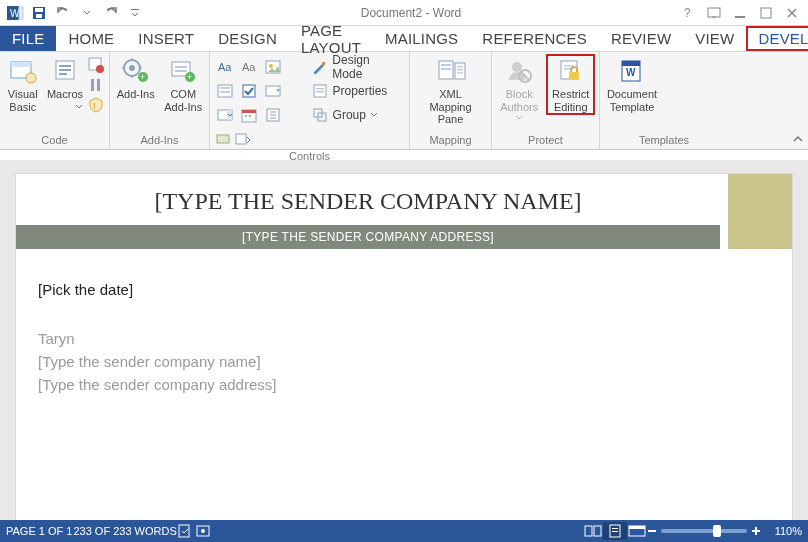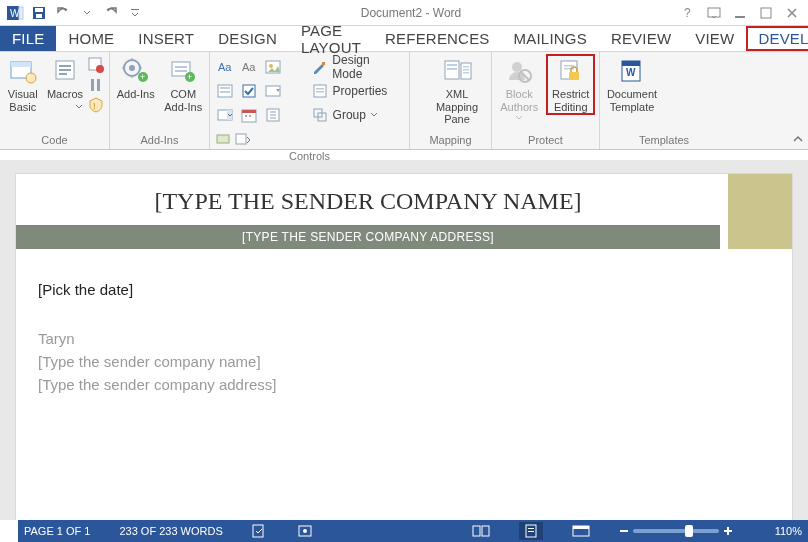--- a/index.html
+++ b/index.html
@@ -51,21 +51,21 @@
   .hdr-title{font-family:"Times New Roman",serif; font-size:24px; text-align:center; padding:14px 0 10px 0; color:#333;}
   .hdr-addr{background:#7f8a7c;color:#fff;text-align:center;font-size:12px;padding:5px 0;letter-spacing:.3px;}
   .hdr-side{width:64px;background:#cbc58d;margin-left:8px;}
   .body-area{padding:32px 22px 0 22px; font-size:15px; color:#222;}
   .line{margin-bottom:6px;}
   .muted{color:#9a9a9a;}
   .gap-sm{height:26px;}
   .gap-med{height:18px;}
 
   
-  .statusbar { height:22px; background:#2b579a; color:#fff; display:flex; align-items:center; font-size:11px; padding:0 6px; gap:29px;margin-left:18px;}
+  .statusbar { height:22px; background:#2b579a; color:#fff; display:flex; align-items:center; font-size:11px; padding:0 6px; gap:1px;}
   .statusbar .spacer{flex:1;}
   .sb-btn{display:flex;align-items:center;gap:2px;color:#fff;}
   .sb-btn svg{display:block;}
   .zoom-slider{display:flex;align-items:center;gap:4px;}
   .zoom-track{width:86px;height:4px;background:#7ea0cf;position:relative;border-radius:2px;}
   .zoom-thumb{position:absolute;top:-4px;left:52px;width:8px;height:12px;background:#fff;border-radius:2px;}
   .zoom-pct{width:40px;text-align:right;}
 </style>
 </head>
 <body>
@@ -138,22 +138,22 @@
       </div>
   </div>
 </div>
 
 <div class="tabrow">
   <div class="tab file">FILE</div>
   <div class="tab">HOME</div>
   <div class="tab">INSERT</div>
   <div class="tab">DESIGN</div>
   <div class="tab">PAGE LAYOUT</div>
+  <div class="tab">MAILINGS</div>
   <div class="tab">REFERENCES</div>
-  <div class="tab">MAILINGS</div>
   <div class="tab">REVIEW</div>
   <div class="tab">VIEW</div>
   <div class="tab dev">DEVELOPER</div>
   <div class="account">
     <span>Taryn</span>
     <svg width="8" height="8">
         <path d="M1 2l3 3 3-3" fill="none" stroke="#777"></path>
       </svg>
     <div class="avatar"></div>
   </div>
@@ -348,21 +348,21 @@
           <svg width="8" height="8">
               <path d="M1 2l3 3 3-3" fill="none" stroke="#777"></path>
             </svg>
         </div>
       </div>
     </div>
     <div class="group-label">Controls</div>
   </div>
 
   <div class="group" style="width:82px">
-    <div class="group-body" style="justify-content:flex-end;">
+    <div class="group-body" style="justify-content:center;">
       <div class="big-btn w60">
         <div class="icn">
             <svg width="30" height="26">
               <rect x="3" y="3" width="14" height="18" fill="#fff" stroke="#8fa3b8"></rect>
               <rect x="5" y="6" width="10" height="2" fill="#c0cfe0"></rect>
               <rect x="5" y="10" width="10" height="2" fill="#c0cfe0"></rect>
               <rect x="19" y="5" width="10" height="16" fill="#fff" stroke="#8fa3b8"></rect>
               <rect x="21" y="8" width="6" height="1.5" fill="#c0cfe0"></rect>
               <rect x="21" y="11" width="6" height="1.5" fill="#c0cfe0"></rect>
               <rect x="21" y="14" width="6" height="1.5" fill="#c0cfe0"></rect>

